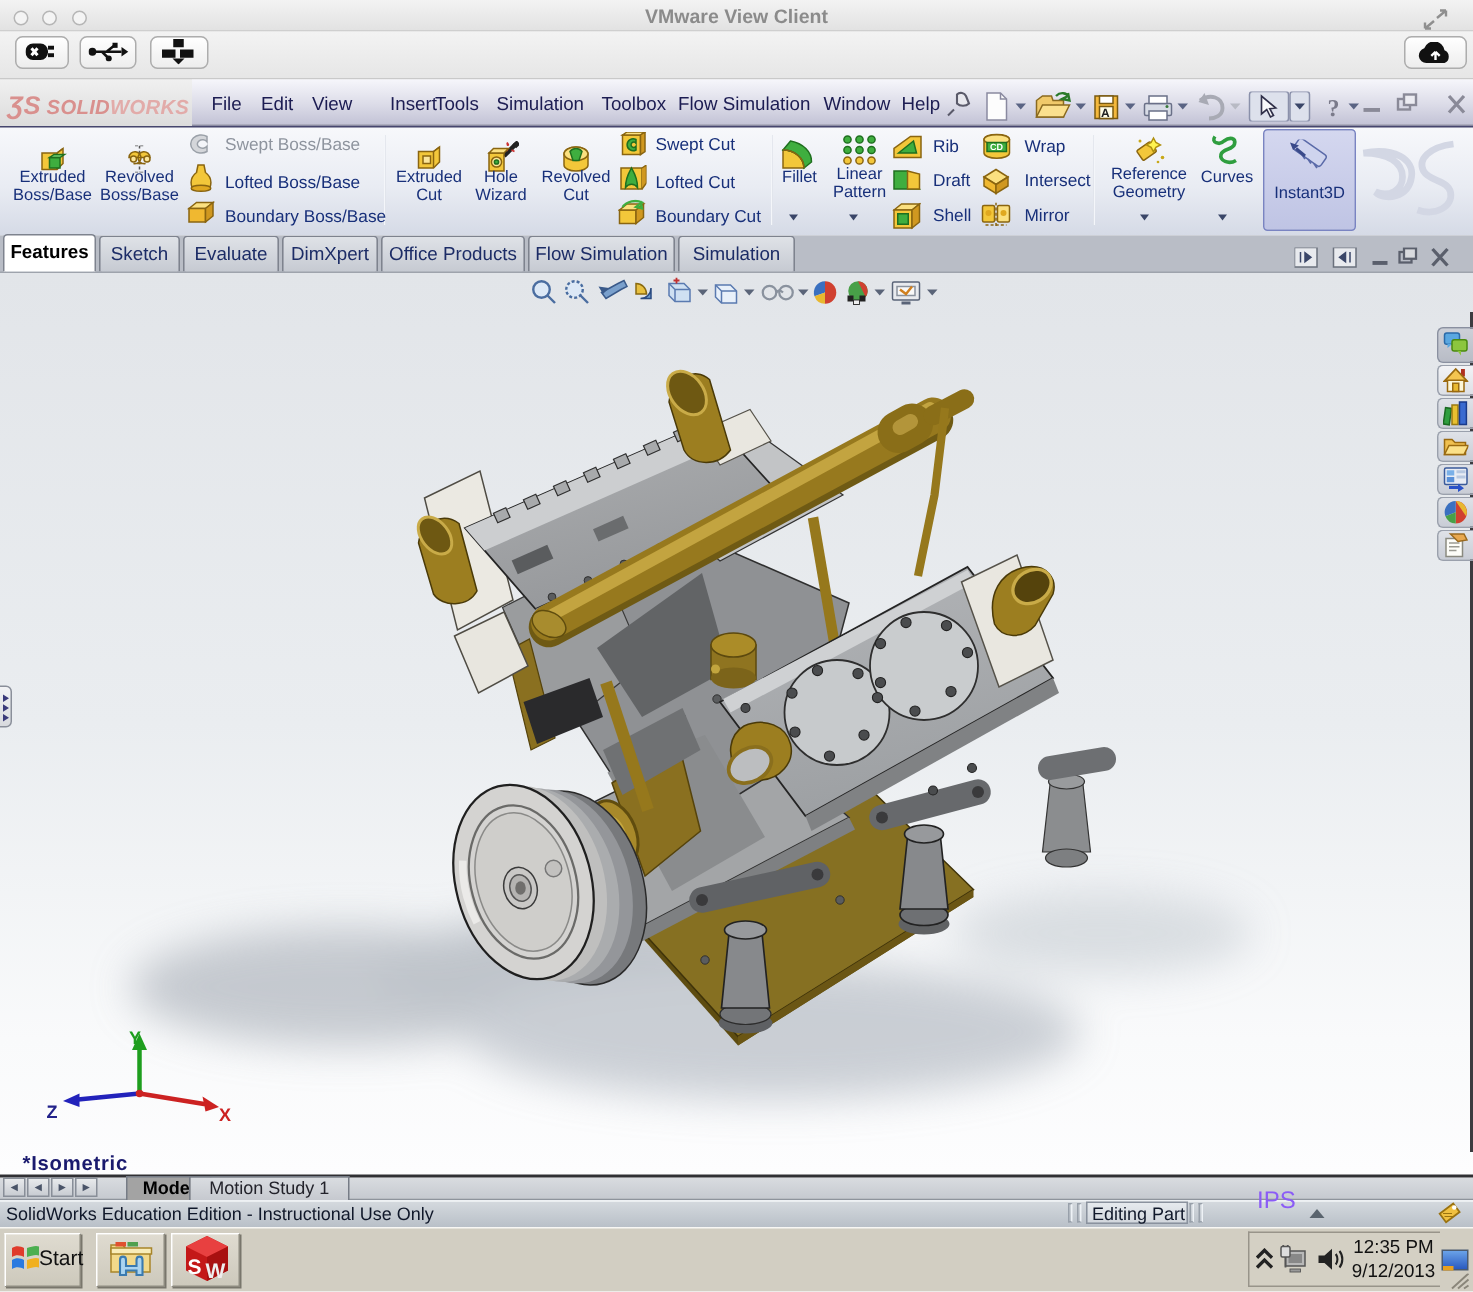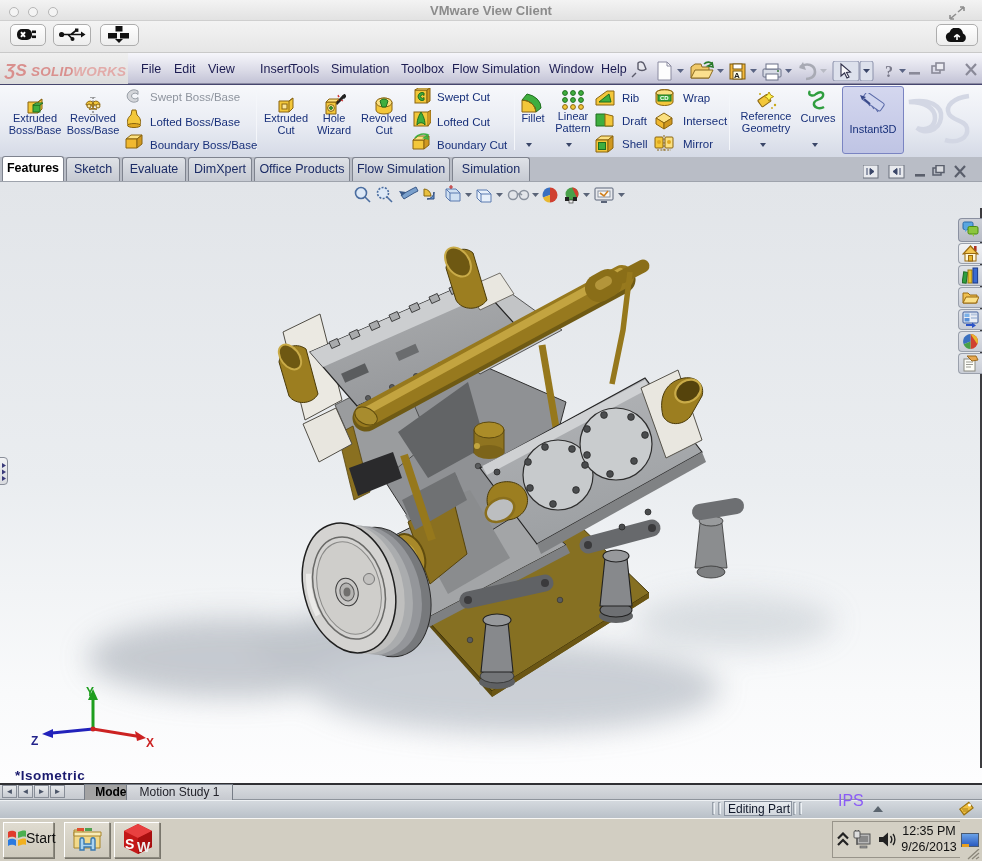--- a/index.html
+++ b/index.html
@@ -646,20 +646,21 @@
 
 <div class="abs" id="btabs"></div>
 <div class="abs navb" style="left:2px;top:785px">◄</div>
 <div class="abs navb" style="left:18px;top:785px">◄</div>
 <div class="abs navb" style="left:34px;top:785px">►</div>
 <div class="abs navb" style="left:50px;top:785px">►</div>
 <div class="abs btab" style="left:84px;top:784px;width:57px;background:#a3a3a3;color:#000;font-weight:bold">Model</div>
 <div class="abs btab" style="left:126px;top:784px;width:107px;background:linear-gradient(#dadde1,#c6c9cf);color:#23232b">Motion Study 1</div>
 
 <div class="abs" id="statusbar"></div>
+<div class="abs" style="left:4px;top:802px;font-size:12px;color:#10182a">SolidWorks Education Edition - Instructional Use Only</div>
 <div class="abs" style="left:712px;top:802px;width:3px;height:13px;border:1px solid #98a0aa;border-right-color:#eef2f6"></div>
 <div class="abs" style="left:718px;top:802px;width:3px;height:13px;border:1px solid #98a0aa;border-right-color:#eef2f6"></div>
 <div class="abs" style="left:724px;top:801px;width:68px;height:15px;border:1px solid #8a929e;background:linear-gradient(#e6eaee,#d2d7dd);font-size:12px;color:#10182a;padding:0 3px;white-space:nowrap">Editing Part</div>
 <div class="abs" style="left:793px;top:802px;width:3px;height:13px;border:1px solid #98a0aa;border-right-color:#eef2f6"></div>
 <div class="abs" style="left:799px;top:802px;width:3px;height:13px;border:1px solid #98a0aa;border-right-color:#eef2f6"></div>
 <div class="abs" style="left:838px;top:792px;font-size:16px;color:#8b5cf6">IPS</div>
 <div class="abs" style="left:873px;top:806px;width:0;height:0;border-left:5px solid transparent;border-right:5px solid transparent;border-bottom:6px solid #5a646e"></div>
 <svg class="abs" style="left:958px;top:800px" width="17" height="17" viewBox="0 0 17 17">
       <path d="M2 10 L10 2 L15 7 L7 15 Z" fill="#f0c040" stroke="#9a7210" stroke-width="1.2" transform="rotate(8 8 8)"></path>
       <circle cx="11.5" cy="5" r="1.5" fill="#fff"></circle>
@@ -701,18 +702,18 @@
       <rect x="6" y="6" width="9" height="6" fill="#888"></rect>
       <rect x="7" y="16" width="7" height="2" fill="#999" stroke="#555" stroke-width="0.6"></rect>
       <rect x="1" y="1" width="6" height="7" rx="1" fill="#ddd" stroke="#555"></rect>
       <path d="M2.5 1 L2.5 -1 M5.5 1 L5.5 -1 M4 8 L4 15" stroke="#555" stroke-width="1.2"></path>
     </svg>
 <svg class="abs" style="left:878px;top:831px" width="18" height="17" viewBox="0 0 18 17">
       <path d="M1 6 L5 6 L10 1.5 L10 15.5 L5 11 L1 11 Z" fill="#222"></path>
       <path d="M12.5 5 C14 7 14 10 12.5 12 M15 3 C17.5 6 17.5 11 15 14" stroke="#222" stroke-width="1.4" fill="none"></path>
     </svg>
 <div class="abs" style="left:898px;top:824px;width:62px;text-align:center;font-size:12.5px;color:#111;white-space:nowrap">12:35 PM</div>
-<div class="abs" style="left:896px;top:840px;width:66px;text-align:center;font-size:12.5px;color:#111;white-space:nowrap">9/26/2013</div>
+<div class="abs" style="left:896px;top:840px;width:66px;text-align:center;font-size:12.5px;color:#111;white-space:nowrap">9/12/2013</div>
 <div class="abs" style="left:961px;top:833px;width:18px;height:14px;background:linear-gradient(#6aa2e8,#2a5ac0);border:1px solid #4a5a70"></div>
 <div class="abs" style="left:962px;top:844px;width:7px;height:2.5px;background:#e8a020"></div>
 <svg class="abs" style="left:966px;top:849px" width="14" height="11" viewBox="0 0 14 11">
       <path d="M13 0 L2 10 M13 4 L6 10 M13 8 L10 10" stroke="#8a867a" stroke-width="1.3"></path>
     </svg>
 </div>
 </body></html>

